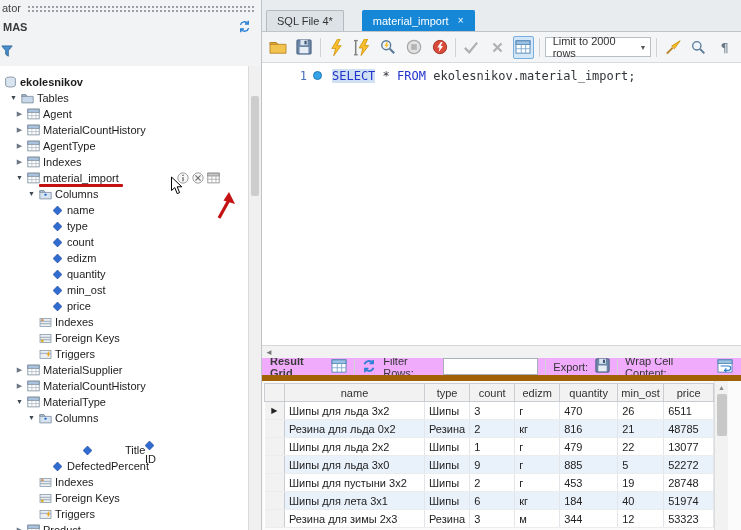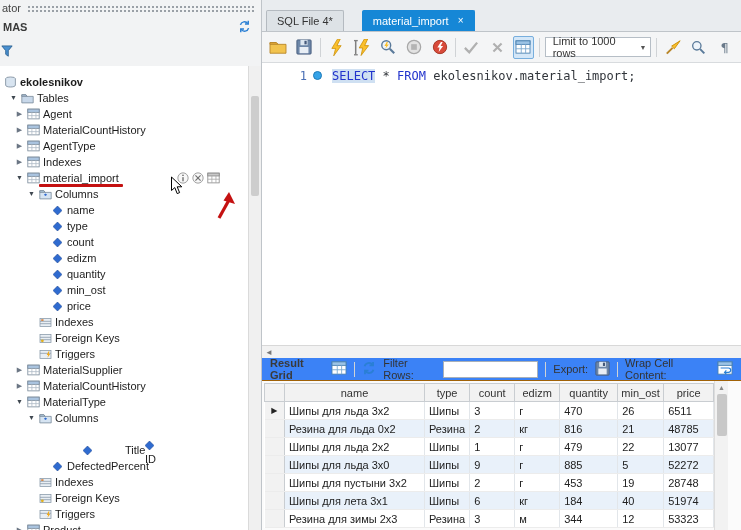--- a/index.html
+++ b/index.html
@@ -47,21 +47,21 @@
   .line-no { color:#4a6fb5; line-height:16px; }
   .stmt-dot { width:9px; height:9px; margin-top:3px; border-radius:50%; background:#35a3e8; border:1px solid #1d7ab8; }
   .code { line-height:16px; padding-left:6px; white-space:pre; }
   .tok-keyword { color:#2233cc; }
   .tok-plain { color:#30343a; }
   .tok-sel { background:#cfe0f2; }
 
   .hscroll { height:13px; background:#f2f2f2; border-top:1px solid #d8d8d8; display:flex; align-items:center; }
   .hs-btn { width:14px; height:12px; display:flex; align-items:center; justify-content:center; font-size:8px; color:#777; }
 
-  .rg-toolbar { height:23px; background:#3b82f6; border-bottom:1px solid #a16207; display:flex; align-items:center; padding:0 8px; gap:7px; color:#333; overflow:hidden; }
+  .rg-toolbar { height:23px; background:#f0abfc; border-bottom:6px solid #a16207; display:flex; align-items:center; padding:0 8px; gap:7px; color:#333; overflow:hidden; }
   .rg-label { font-weight:bold; color:#3a3a3a; }
   .rg-sep { width:1px; height:15px; background:#cfd3d6; }
   .rg-toolbar input { width:95px; height:17px; border:1px solid #a8b0b8; background:#fff; padding:0 4px; font-size:11px; outline:none; }
 
   .grid-section { height:149px; position:relative; background:#fbfbfb; overflow:hidden; }
   table { border-collapse:collapse; table-layout:fixed; margin:2px 0 0 2px; background:#fff; }
   th,td { height:18px; overflow:hidden; white-space:nowrap; font-weight:normal; }
   th { background:#f2f2f2; border:1px solid #c9cdd1; text-align:center; color:#333; }
   td { border-right:1px solid #e2e6ea; border-bottom:1px solid #ececec; padding:0 4px; color:#222; }
   td.sel-c { background:#f2f2f2; border-right:1px solid #c9cdd1; text-align:center; font-size:8px; color:#222; padding:0; }
@@ -526,21 +526,21 @@
           <svg width="16" height="14" viewBox="0 0 18 16">
             <rect x="1" y="1" width="16" height="14" fill="#fff" stroke="#4a80b0"></rect>
             <rect x="1" y="1" width="16" height="4" fill="#9cc3e5" stroke="#4a80b0"></rect>
             <line x1="7" y1="5" x2="7" y2="15" stroke="#7aa8cf"></line>
             <line x1="12" y1="5" x2="12" y2="15" stroke="#7aa8cf"></line>
             <line x1="1" y1="10" x2="17" y2="10" stroke="#7aa8cf"></line>
           </svg>
         </div>
         <span class="tb-sep"></span>
         <div class="limit-box">
-          <span>Limit to 1000 rows</span>
+          <span>Limit to 2000 rows</span>
           <span class="caret">▼</span>
         </div>
         <span class="tb-sep"></span>
         <div class="tb-btn">
           <svg width="16" height="16" viewBox="0 0 18 18">
             <path d="M2 16.5 L8.5 10" stroke="#b8862a" stroke-width="2.2"></path>
             <path d="M7.5 8 L10.5 11 L17 2 z" fill="#fbc02d" stroke="#c98c00"></path>
           </svg>
         </div>
         <div class="tb-btn">

